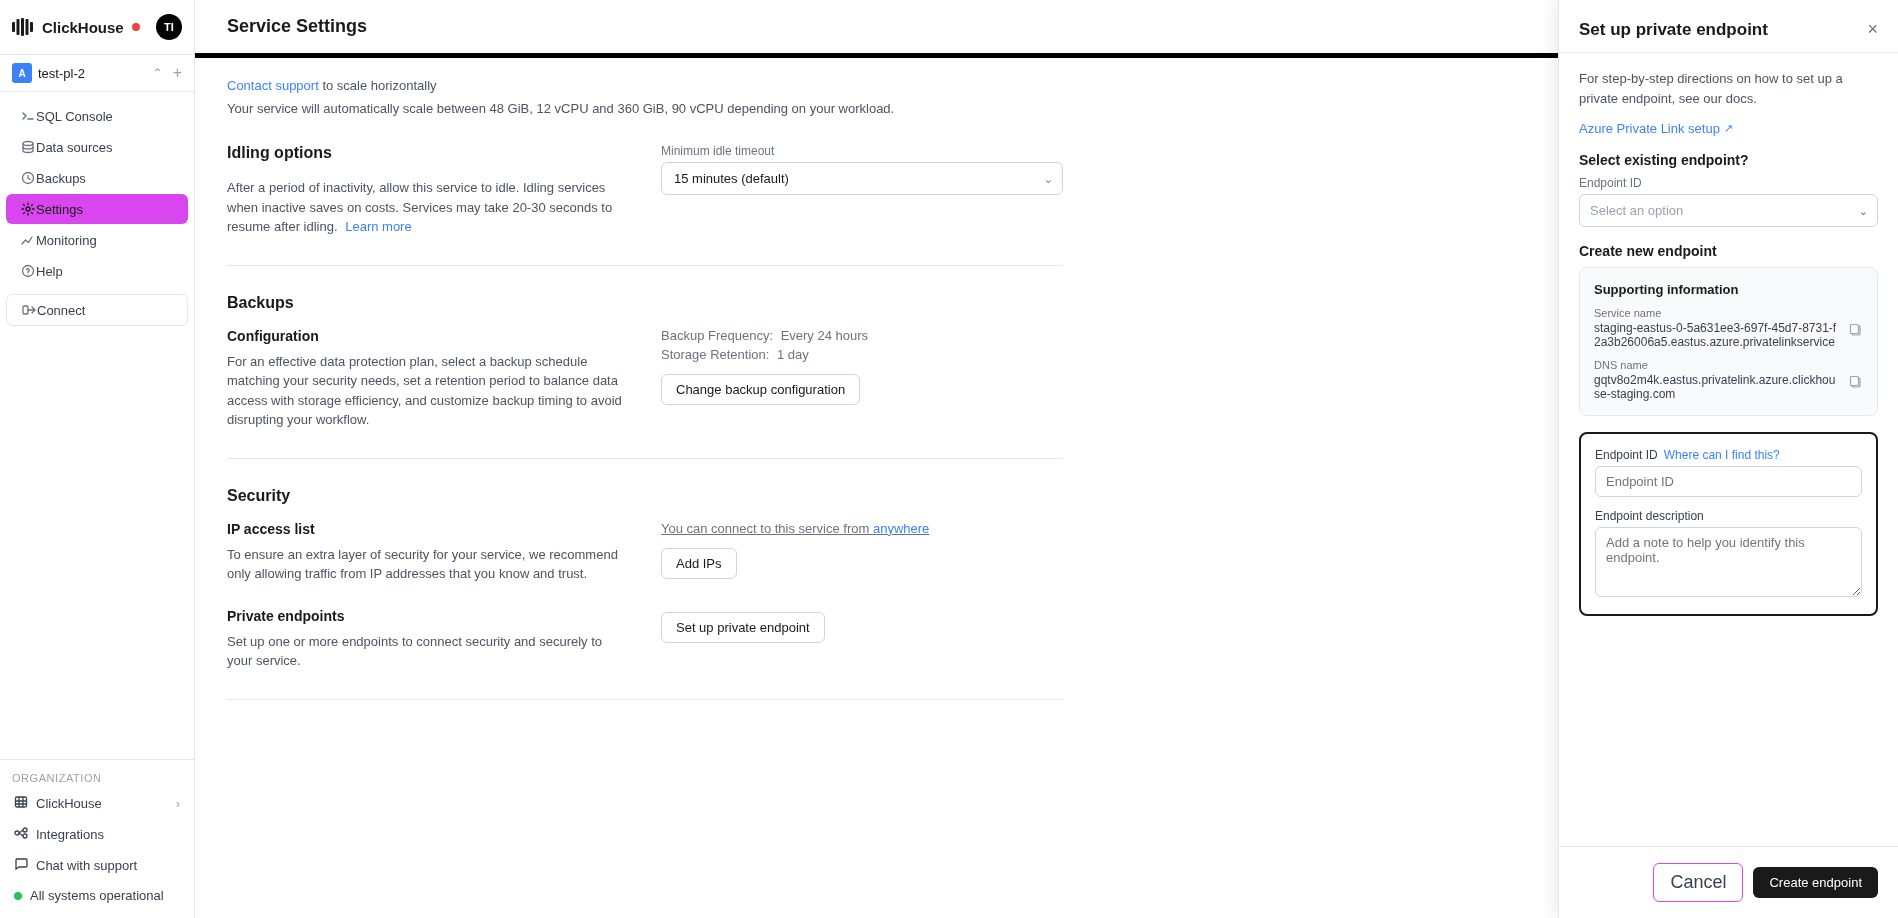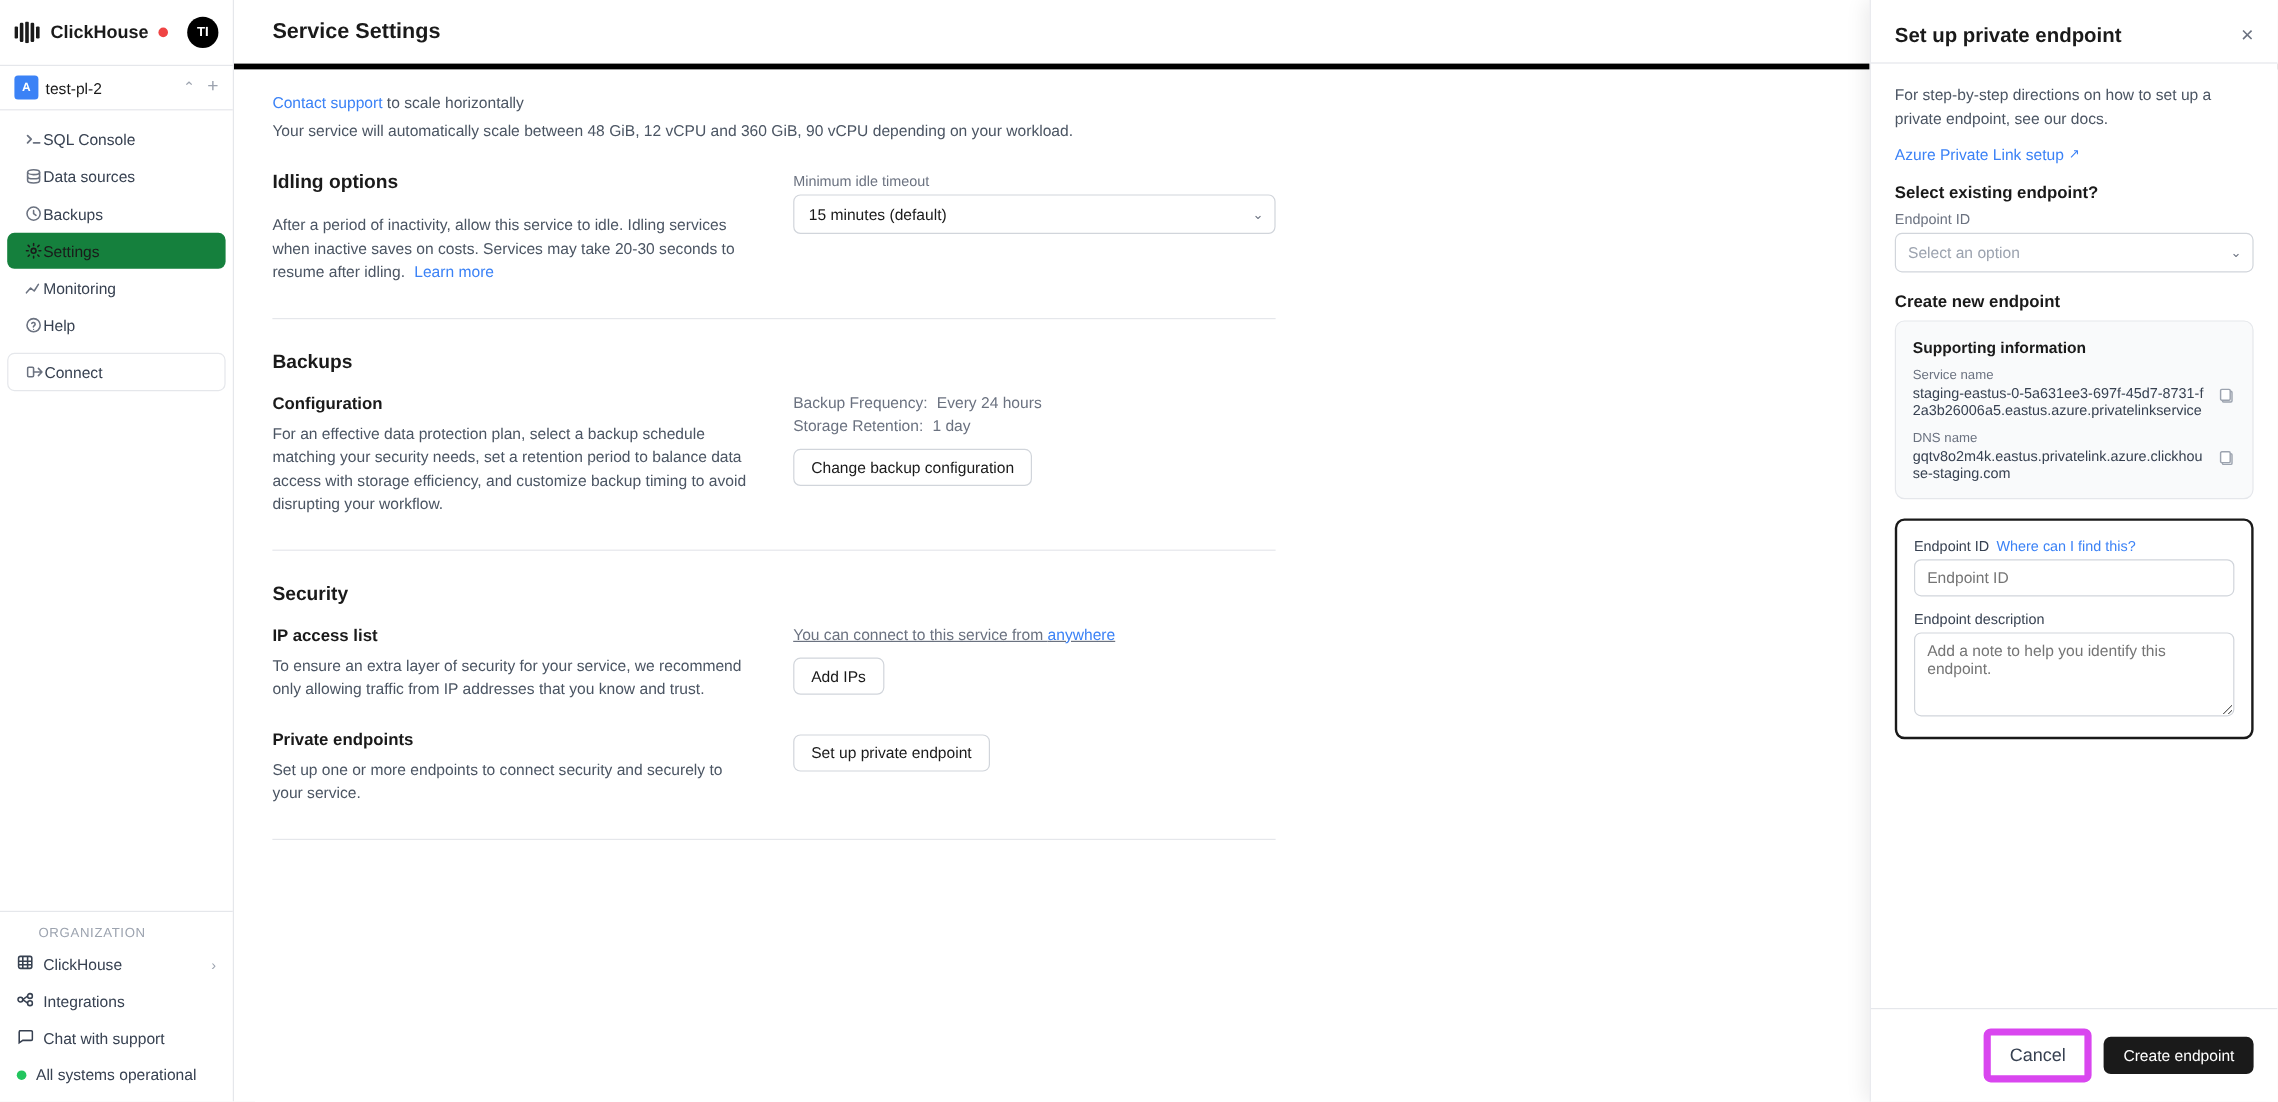--- a/index.html
+++ b/index.html
@@ -14,26 +14,26 @@
     .user-avatar { width: 26px; height: 26px; border-radius: 50%; background: #000000; color: #fff; font-size: 11px; font-weight: 600; display: flex; align-items: center; justify-content: center; margin-left: auto; }
 
     .workspace-selector { display: flex; align-items: center; gap: 6px; padding: 8px 12px; border-bottom: 1px solid #e5e7eb; cursor: pointer; }
     .workspace-icon { width: 20px; height: 20px; background: #3b82f6; border-radius: 3px; display: flex; align-items: center; justify-content: center; color: #fff; font-size: 10px; font-weight: 700; }
     .workspace-name { font-size: 13px; font-weight: 500; flex: 1; }
     .workspace-chevron { color: #9ca3af; font-size: 12px; }
     .workspace-add { color: #9ca3af; font-size: 16px; margin-left: 4px; }
 
     .nav-section { padding: 8px 0; flex: 1; }
     .nav-item { display: flex; align-items: center; gap: 0; padding: 7px 14px; cursor: pointer; color: #374151; font-size: 13px; border-radius: 6px; margin: 1px 6px; }
-    .nav-item.active { background: #15803d; color: #1a1a1a; font-weight: 500; }
+    .nav-item.active { background: #d946ef; color: #1a1a1a; font-weight: 500; }
     .nav-icon { width: 16px; height: 16px; display: flex; align-items: center; justify-content: center; color: #6b7280; flex-shrink: 0; }
     .nav-item.active .nav-icon { color: #1a1a1a; }
 
     .sidebar-bottom { padding: 8px 0; border-top: 1px solid #e5e7eb; }
-    .org-label { font-size: 11px; color: #9ca3af; padding: 4px 32px; text-transform: uppercase; letter-spacing: 0.05em; }
+    .org-label { font-size: 11px; color: #9ca3af; padding: 4px 12px; text-transform: uppercase; letter-spacing: 0.05em; }
     .org-item { display: flex; align-items: center; gap: 8px; padding: 7px 14px; cursor: pointer; font-size: 13px; color: #374151; }
     .org-chevron { margin-left: auto; color: #9ca3af; font-size: 12px; }
     .status-dot { width: 8px; height: 8px; border-radius: 50%; background: #22c55e; }
 
     
     .main { flex: 1; background: #fff; overflow-y: auto; }
     .page-header { padding: 16px 32px; border-bottom: 5px solid #000000; }
     .page-title { font-size: 18px; font-weight: 600; }
     .content { padding: 0 32px; max-width: 900px; }
 
@@ -81,21 +81,21 @@
     .panel-info-value { font-size: 12px; color: #374151; margin-bottom: 10px; word-break: break-all; }
     .panel-copy-row { display: flex; align-items: flex-start; justify-content: space-between; gap: 8px; }
     .panel-copy-icon { color: #9ca3af; cursor: pointer; font-size: 14px; flex-shrink: 0; margin-top: 2px; }
 
     .panel-input-section { border: 2px solid #1a1a1a; border-radius: 8px; padding: 14px; margin-bottom: 16px; }
     .panel-input-label { font-size: 12px; color: #374151; margin-bottom: 4px; display: flex; align-items: center; gap: 6px; }
     .panel-input { width: 100%; padding: 7px 10px; border: 1px solid #d1d5db; border-radius: 6px; font-size: 13px; color: #9ca3af; background: #fff; margin-bottom: 12px; }
     .panel-textarea { width: 100%; padding: 7px 10px; border: 1px solid #d1d5db; border-radius: 6px; font-size: 13px; color: #9ca3af; background: #fff; resize: vertical; min-height: 70px; font-family: inherit; }
 
     .panel-footer { display: flex; align-items: center; justify-content: flex-end; gap: 10px; padding: 16px 20px; border-top: 1px solid #e5e7eb; }
-    .btn-cancel { padding: 8px 16px; border: 6px solid #d946ef; border-radius: 6px; background: #fff; font-size: 15px; font-weight: 500; cursor: pointer; color: #374151; }
+    .btn-cancel { padding: 8px 16px; border: 1px solid #d946ef; border-radius: 6px; background: #fff; font-size: 18px; font-weight: 500; cursor: pointer; color: #374151; }
     .btn-primary { padding: 8px 16px; border: none; border-radius: 6px; background: #1a1a1a; font-size: 13px; font-weight: 500; cursor: pointer; color: #fff; }
 
     .top-note { background: #fff; padding: 20px 32px 0; font-size: 13px; color: #4b5563; }
 
     svg { flex-shrink: 0; }
   </style>
 </head>
 <body>
 
 <aside class="sidebar">

